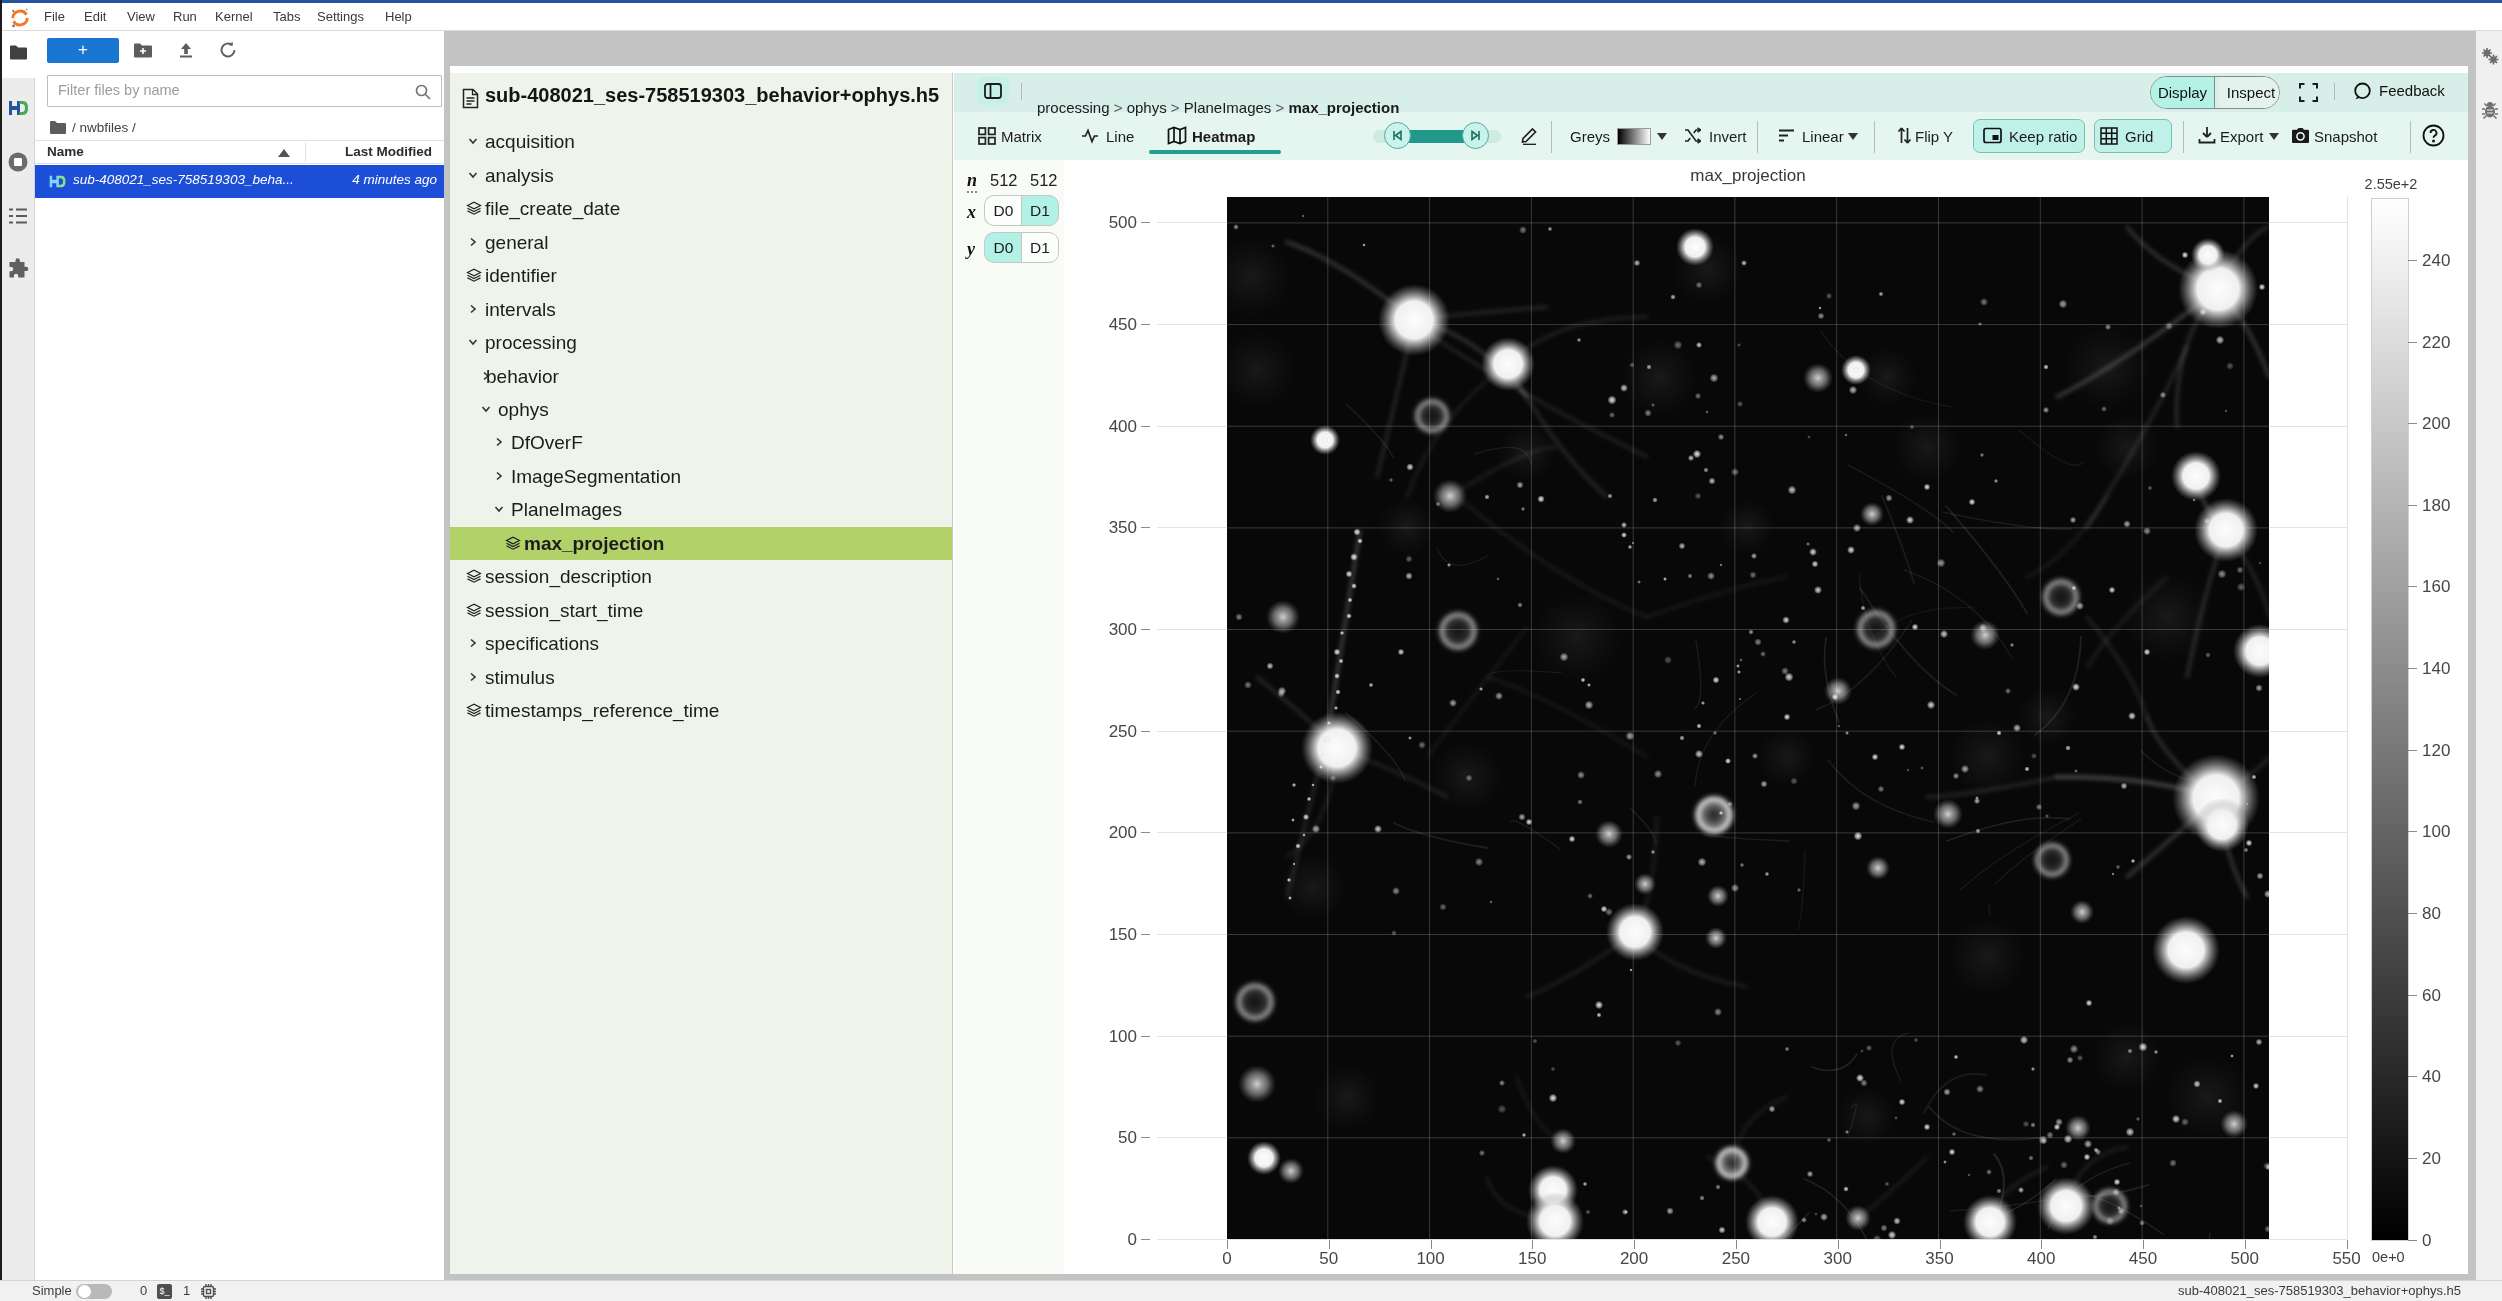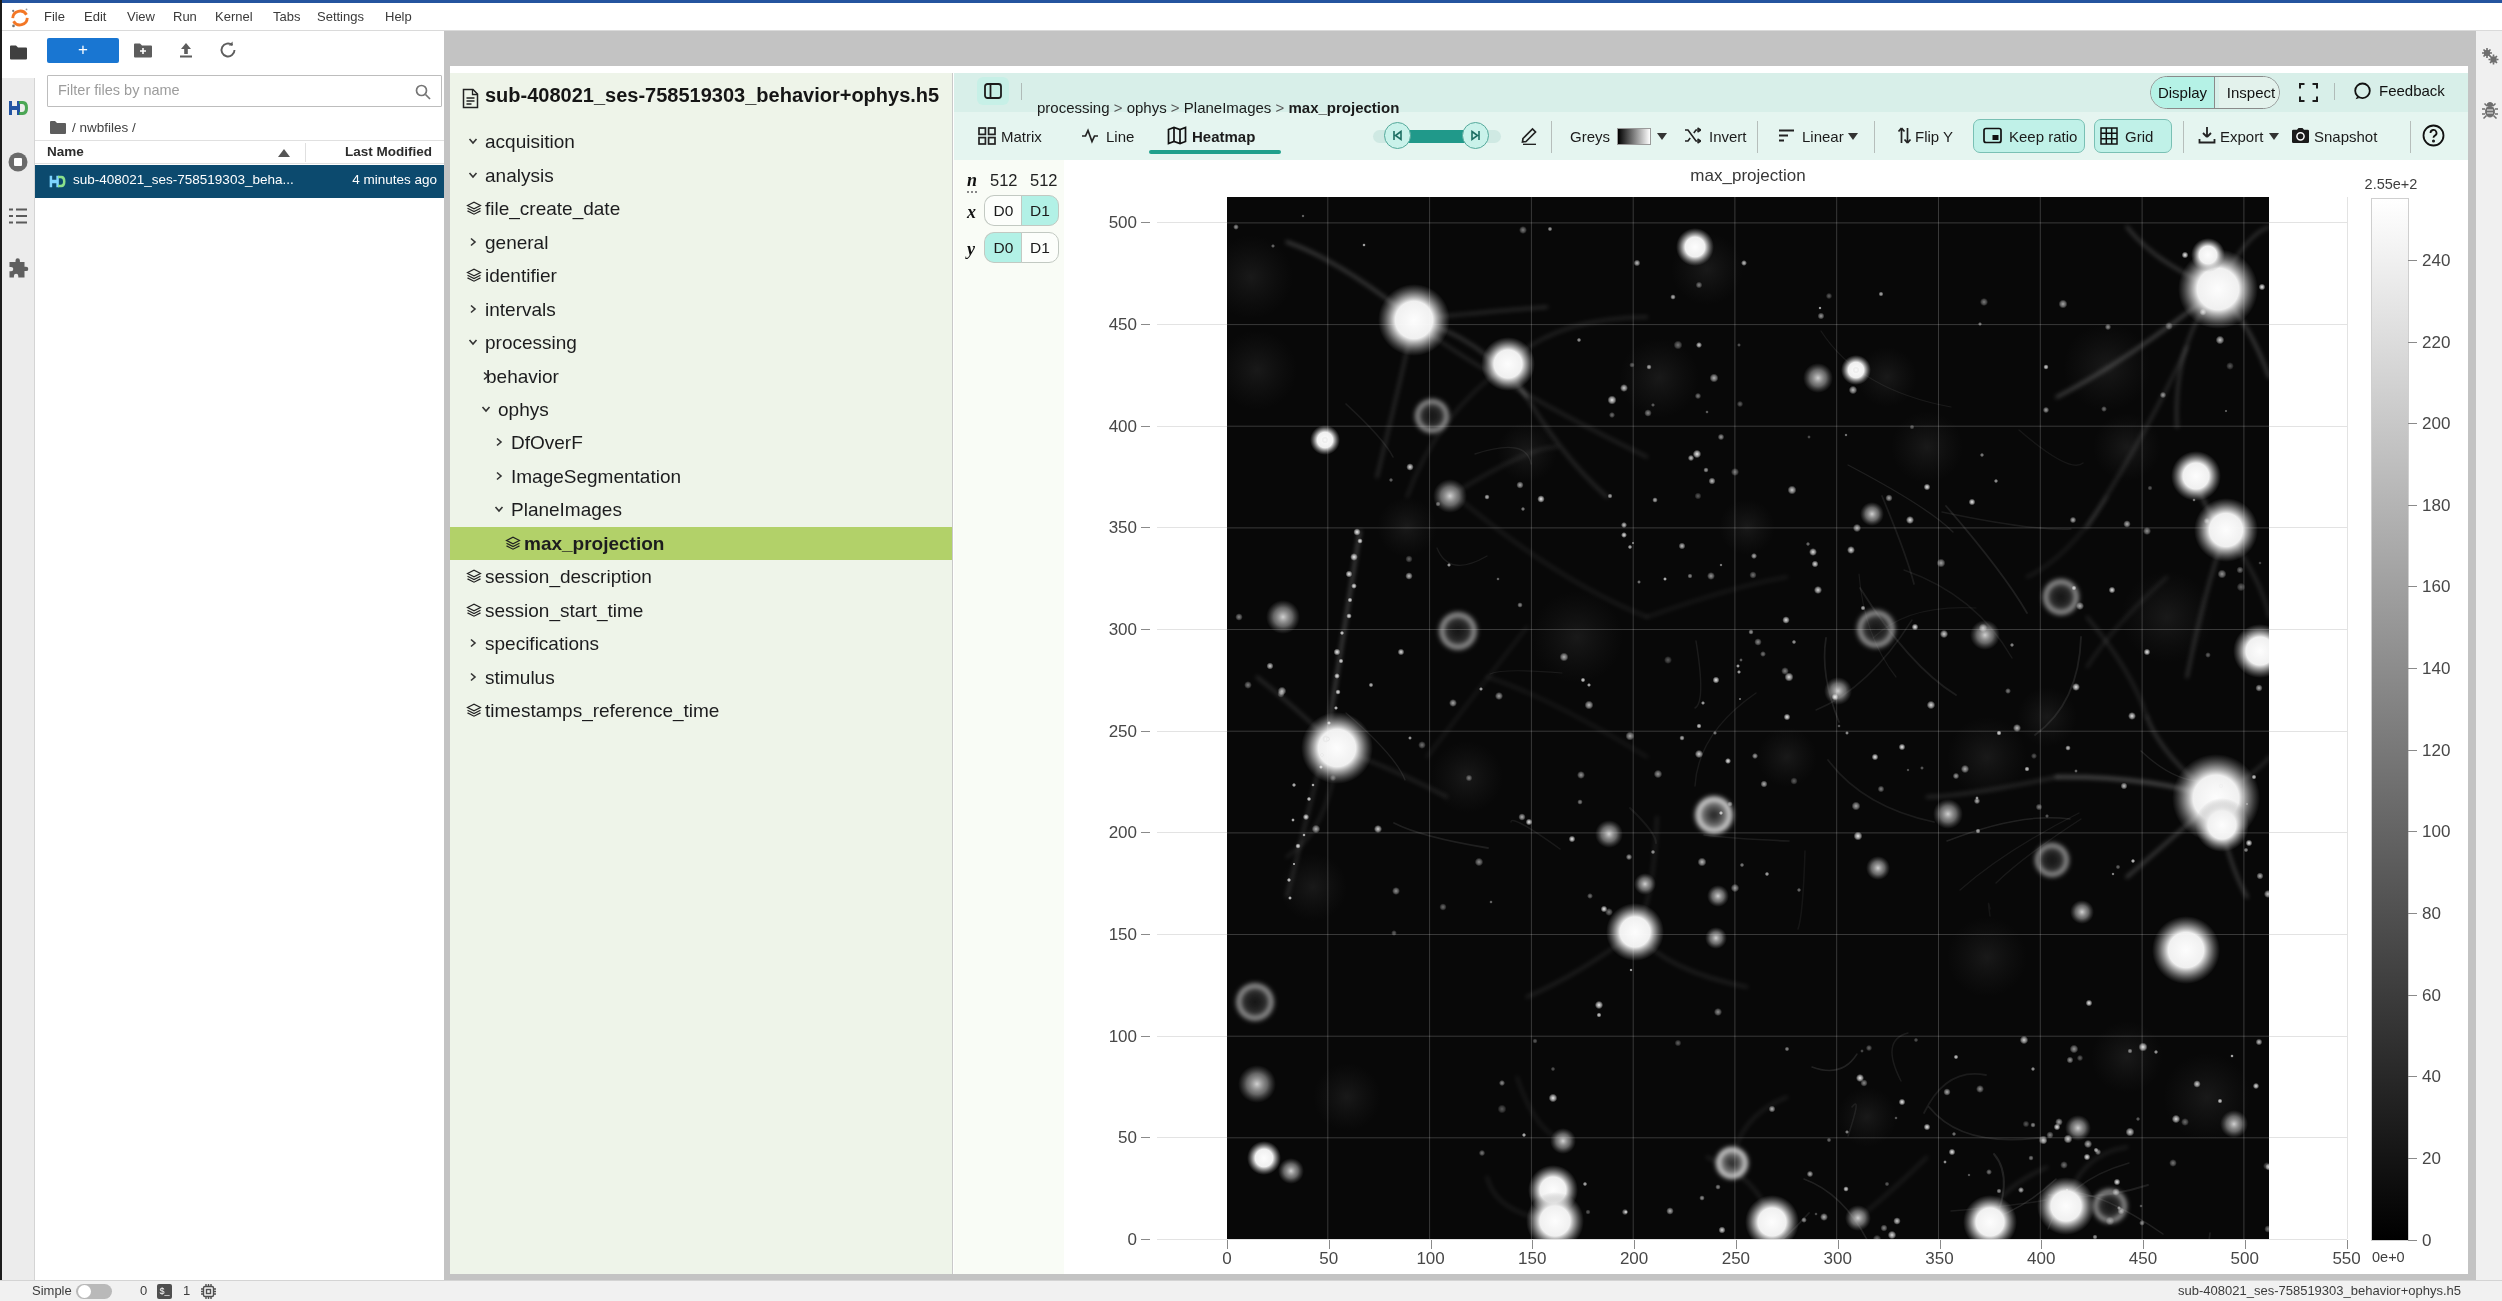--- a/index.html
+++ b/index.html
@@ -12,21 +12,21 @@
 .menuitem { position:absolute; top:0; height:28px; line-height:28px; font-size:13px; color:#3a3a3a; }
 .lstrip { left:0; top:31px; width:35px; height:1249px; background:#ececec; border-right:1px solid #d4d4d4; }
 .lstrip-active { left:0; top:31px; width:35px; height:47px; background:#ffffff; }
 .ledge { left:0; top:0; width:2px; height:1283px; background:#1c1c1c; }
 .fbpanel { left:35px; top:31px; width:409px; height:1249px; background:#fff; }
 .fb-btn { position:absolute; left:12px; top:7px; width:72px; height:25px; background:#1976d2; border-radius:2px; color:#fff; font-size:17px; text-align:center; line-height:23px; }
 .fb-search { position:absolute; left:12px; top:44px; width:395px; height:32px; border:1px solid #bdbdbd; background:#fff; border-radius:1px; }
 .fb-search span { position:absolute; left:10px; top:6px; font-size:14.5px; color:#9c9c9c; }
 .fb-crumb { position:absolute; left:12px; top:84px; height:28px; font-size:13.5px; color:#424242; }
 .fb-header { position:absolute; left:0px; top:109px; width:409px; height:24px; border-top:1px solid #e0e0e0; border-bottom:1px solid #e0e0e0; }
-.fb-row-sel { position:absolute; left:0px; top:134px; width:409px; height:33px; background:#0c4a6e; color:#fff; }
+.fb-row-sel { position:absolute; left:0px; top:134px; width:409px; height:33px; background:#1d4ed8; color:#fff;font-style:italic; }
 .dockframe { left:444px; top:31px; width:2031px; height:1249px; background:#c3c3c3; }
 .tabbar { left:444px; top:31px; width:2031px; height:35px; background:#c3c3c3; border-bottom:1px solid #a9a9a9; }
 .tab1 { position:absolute; left:6px; top:2px; width:215px; height:33px; background:#e7e7e7; border:1px solid #ababab; border-bottom:none; }
 .tab2 { position:absolute; left:221px; top:2px; width:212px; height:34px; background:#ffffff; border-top:3px solid #1565c0; }
 .dockwhite { left:450px; top:66px; width:2018px; height:1208px; background:#fff; }
 .treepanel { left:450px; top:73px; width:503px; height:1201px; background:#eef4e9; border-right:1px solid #c9c9c9; overflow:hidden; }
 .treerow { position:absolute; left:0; height:33px; font-size:19px; color:#1c1c1e; white-space:nowrap; }
 .selrow { position:absolute; left:0px; top:453.5px; width:503px; height:33px; background:#b2d169; }
 .vizpanel { left:954px; top:66px; width:1514px; height:1208px; background:#fff; }
 .vbar1 { position:absolute; left:0px; top:7px; width:1514px; height:39px; background:#d8efe9; }

